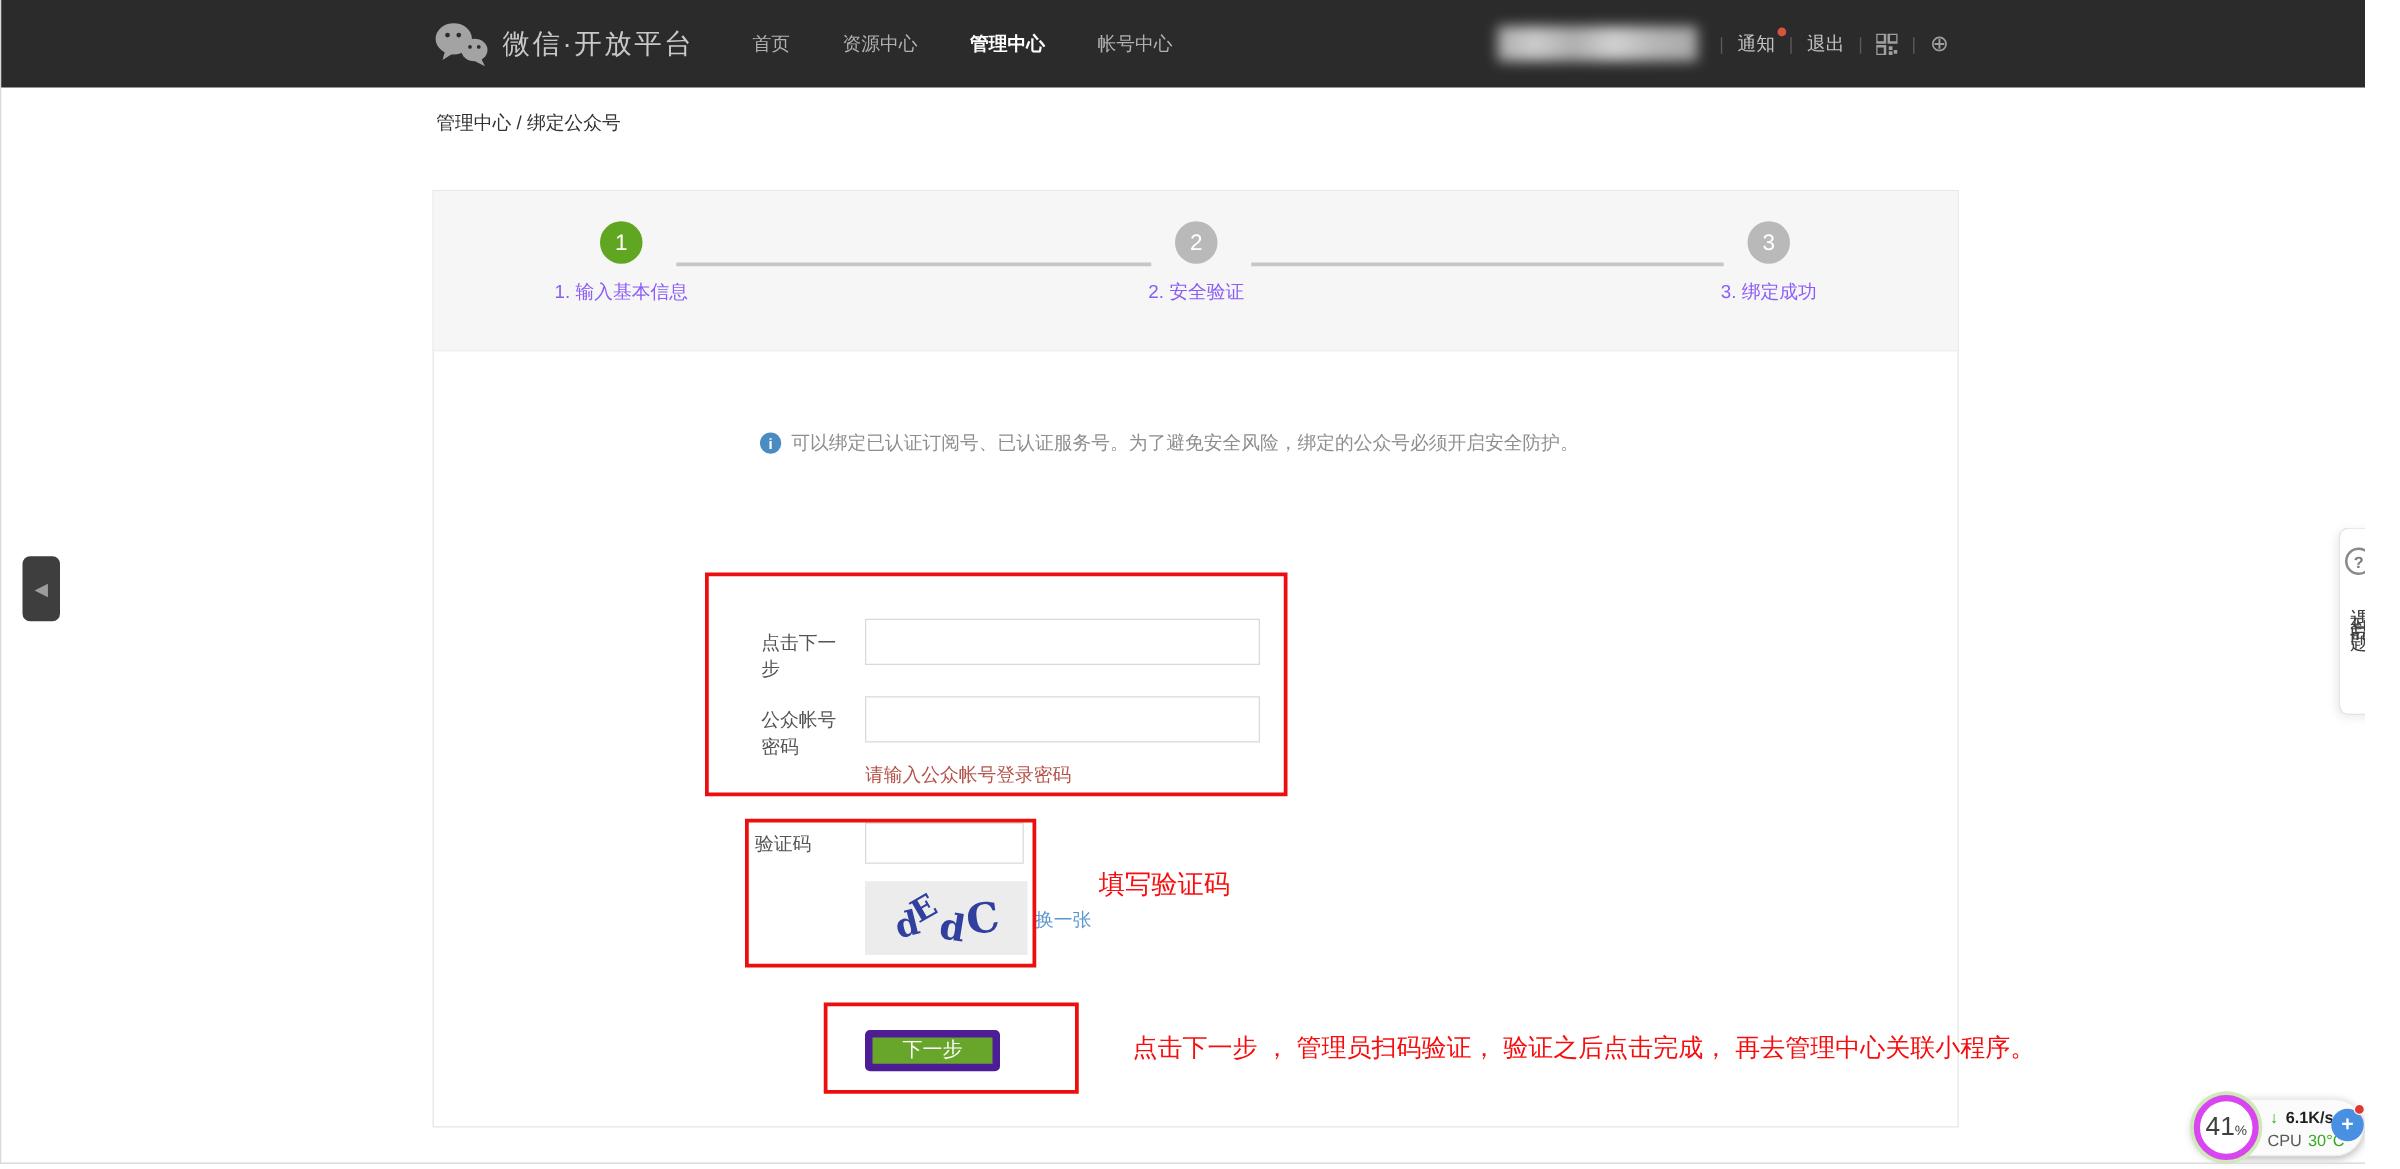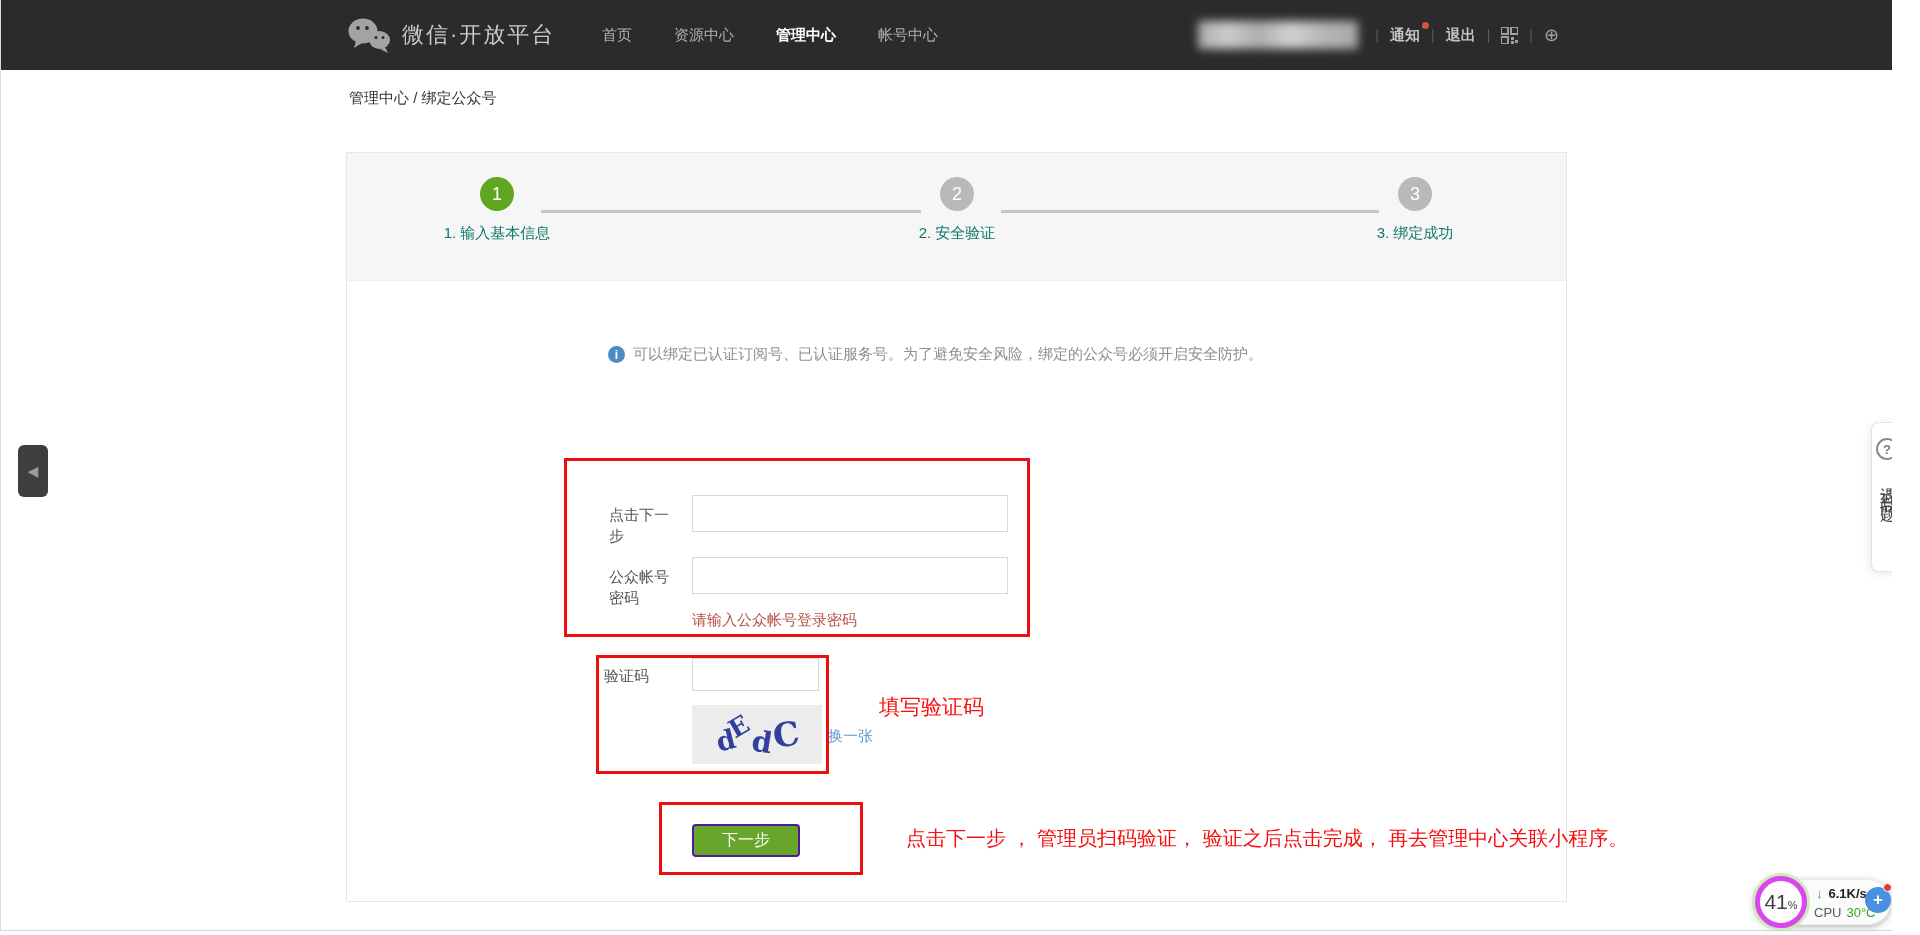--- a/index.html
+++ b/index.html
@@ -12,39 +12,39 @@
   .brand { position:absolute; left:346px; top:0; height:70px; display:flex; align-items:center; gap:10px; cursor:pointer; }
   .brand-title { color:#c9c9c9; font-size:22px; letter-spacing:2px; }
   .main-nav { position:absolute; left:602px; top:0; height:70px; display:flex; align-items:center; gap:42px; }
   .nav-item { color:#b0b0b0; font-size:15px; cursor:pointer; text-decoration:none; }
   .nav-item.active { color:#ffffff; font-weight:bold;text-align:right; }
   .topbar-right { position:absolute; right:352px; top:0; height:70px; display:flex; align-items:center; gap:11px; }
   .user-blur { width:160px; height:28px; border-radius:2px; margin-right:6px;
     background:linear-gradient(90deg,#b9b9b9,#dedede 18%,#bdbdbd 38%,#e3e3e3 58%,#c6c6c6 78%,#b5b5b5);
     filter:blur(5px); opacity:.9; }
   .tdiv { color:#5a5a5a; font-size:14px; }
-  .tlink { color:#c2c2c2; font-size:15px; text-decoration:none; cursor:pointer; position:relative;font-weight:bold; }
+  .tlink { color:#c2c2c2; font-size:15px; text-decoration:none; cursor:pointer; position:relative; }
   .notice-dot { position:absolute; right:-9px; top:-4px; width:7px; height:7px; border-radius:50%; background:#d4543d; }
   .qr-icon { display:inline-flex; cursor:pointer; }
   .globe-icon { color:#9f9f9f; font-size:18px; cursor:pointer; line-height:1; }
   .globe-icon::before { content:"⊕"; }
 
   
   .breadcrumb { position:absolute; left:349px; top:89px; font-size:15px; color:#333333; }
 
   
   .panel { position:absolute; left:346px; top:152px; width:1221px; height:750px; background:#ffffff; border:1px solid #e6e6e6; }
   .panel-head { position:absolute; left:0; top:0; width:100%; height:128px; background:#f6f6f6; border-bottom:1px solid #eeeeee; }
 
   .step-line { position:absolute; height:3px; background:#c6c6c6; top:57px; }
   .step { position:absolute; width:200px; text-align:center; top:24px; }
   .step-circle { width:34px; height:34px; border-radius:50%; margin:0 auto; color:#fff; font-size:18px;
     display:flex; align-items:center; justify-content:center; background:#b9b9b9; }
   .step.active .step-circle { background:#61a620; }
-  .step-label { margin-top:13px; font-size:15px; color:#0f766e; }
+  .step-label { margin-top:13px; font-size:15px; color:#8b5cf6; }
 
   
   .notice-row { position:absolute; left:608px; top:345px; display:flex; align-items:flex-start; gap:8px; }
   .info-icon { width:17px; height:17px; border-radius:50%; background:#4a8bc2; color:#fff; font-size:12px; font-style:normal;
     display:flex; align-items:center; justify-content:center; flex:0 0 auto; margin-top:1px; font-weight:bold; }
   .notice-text { font-size:15px; color:#8e8e8e; }
 
   
   .f-label { position:absolute; font-size:15px; color:#545454; line-height:21px; }
   .f-input { position:absolute; border:1px solid #d9d9d9; background:#fff; outline:none; font-size:15px; padding:0 8px; color:#333; }
@@ -55,21 +55,21 @@
 
   .captcha-img { position:absolute; left:692px; top:705px; width:130px; height:59px; background:#ececec; cursor:pointer;
     display:flex; align-items:center; justify-content:center; overflow:hidden; }
   .captcha-img span { font-family:"DejaVu Serif","Liberation Serif",serif; font-weight:bold; color:#31409e; display:inline-block; }
   .cc0 { font-size:27px; transform:rotate(-14deg) translateY(6px); }
   .cc1 { font-size:25px; transform:rotate(-30deg) translateY(-9px); color:#2a389b; }
   .cc2 { font-size:29px; transform:rotate(9deg) translateY(7px); }
   .cc3 { font-size:33px; transform:rotate(-8deg); color:#3a53b4; }
   .captcha-refresh { position:absolute; left:828px; top:727px; font-size:15px; color:#5e97d0; text-decoration:none; cursor:pointer; }
 
-  .next-btn { position:absolute; left:692px; top:824px; width:108px; height:33px; background:#68a52b; border:2px solid #4c1d95;
+  .next-btn { position:absolute; left:692px; top:824px; width:108px; height:33px; background:#68a52b; border:6px solid #4c1d95;
     border-radius:4px; color:#ffffff; font-size:16px; cursor:pointer; }
 
   
   .red-box { position:absolute; border:3px solid #ed0f0f; pointer-events:none; }
   #red-box-credentials { left:564px; top:458px; width:466px; height:179px; }
   #red-box-captcha { left:596px; top:655px; width:233px; height:119px; }
   #red-box-next { left:659px; top:802px; width:204px; height:73px; }
   .red-note { position:absolute; color:#f70d0d; white-space:nowrap; }
   #note-credentials { left:1040px; top:536px; font-size:20px; }
   #note-captcha { left:879px; top:693px; font-size:21px; }

